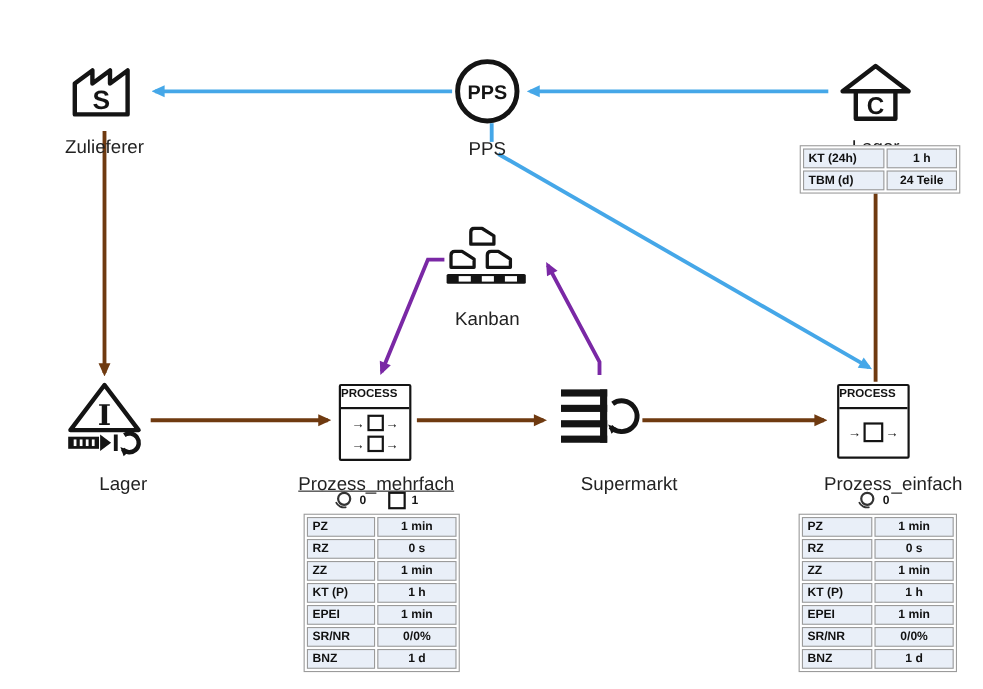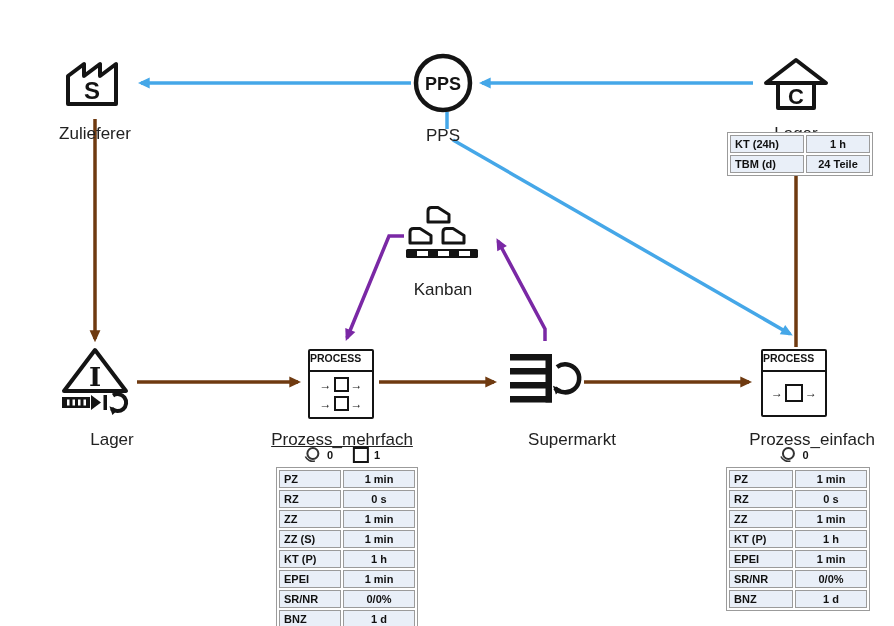--- a/index.html
+++ b/index.html
@@ -169,24 +169,20 @@
         </tr>
     <tr>
           <td class="k">RZ</td>
           <td class="v">0 s</td>
         </tr>
     <tr>
           <td class="k">ZZ</td>
           <td class="v">1 min</td>
         </tr>
     <tr>
-          <td class="k">ZZ (S)</td>
-          <td class="v">1 min</td>
-        </tr>
-    <tr>
           <td class="k">KT (P)</td>
           <td class="v">1 h</td>
         </tr>
     <tr>
           <td class="k">EPEI</td>
           <td class="v">1 min</td>
         </tr>
     <tr>
           <td class="k">SR/NR</td>
           <td class="v">0/0%</td>

